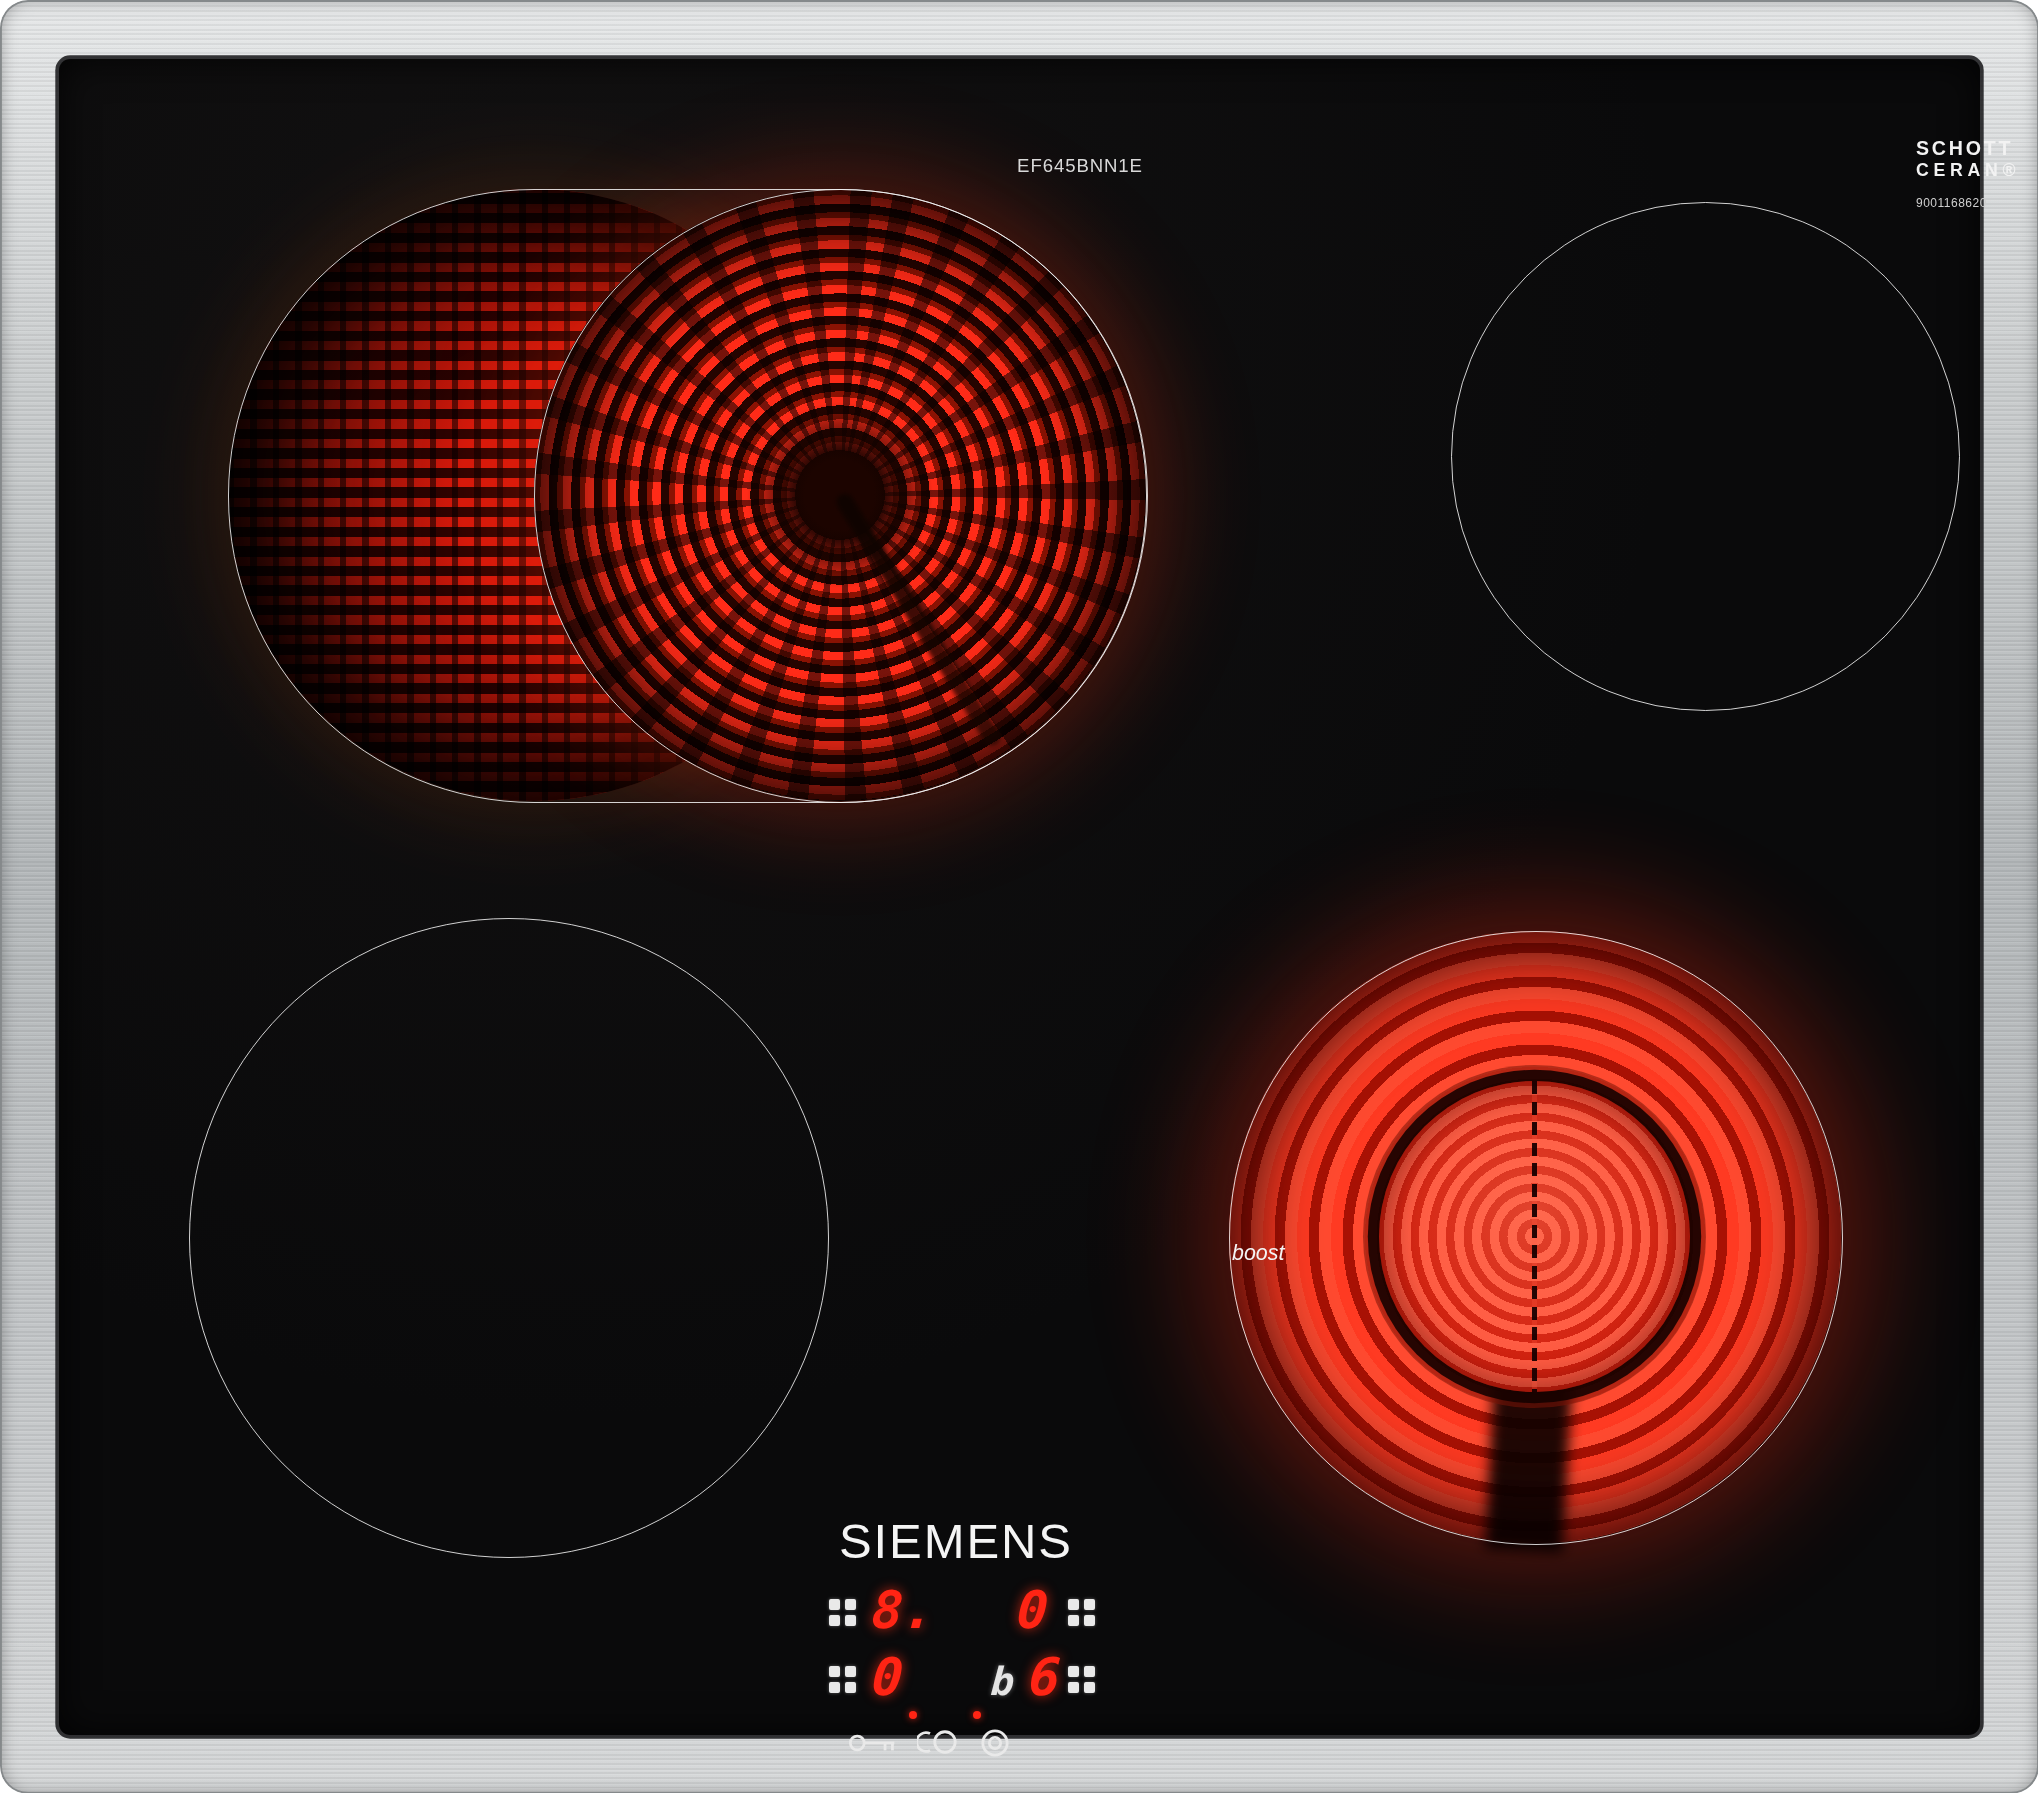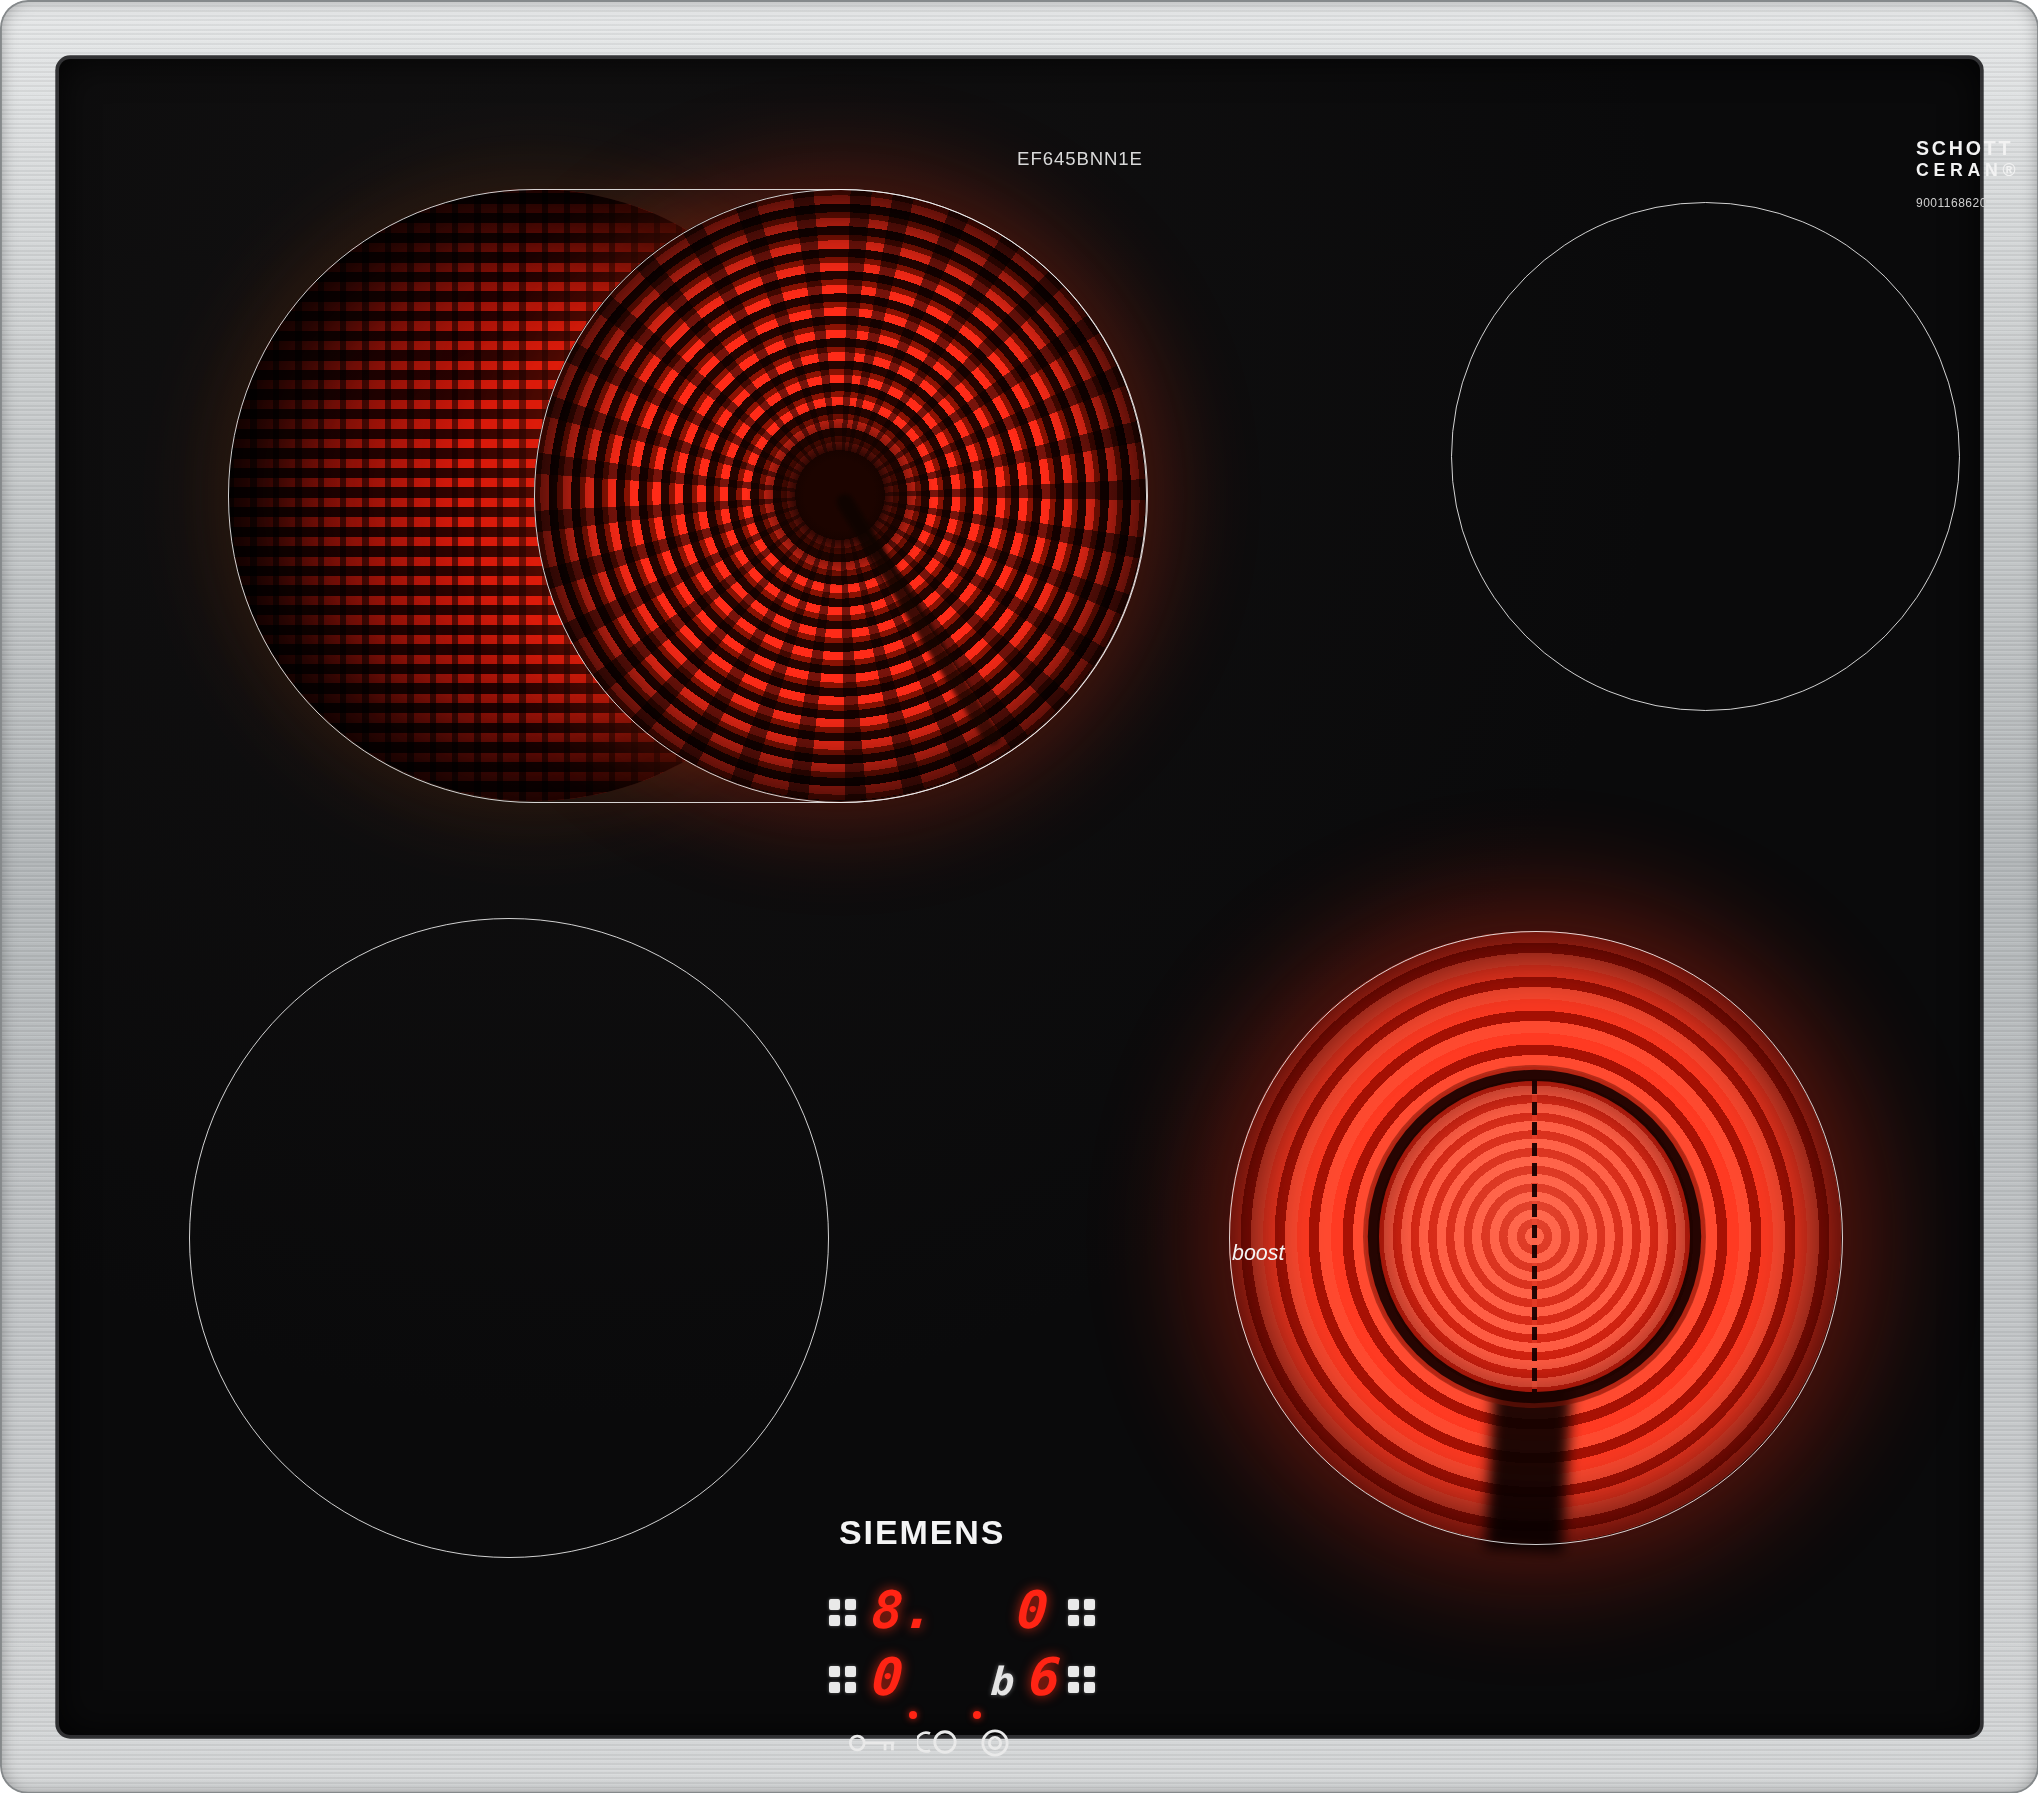--- a/index.html
+++ b/index.html
@@ -68,27 +68,27 @@
     background:
       radial-gradient(circle at 50% 42%, rgba(255,130,100,0.35), rgba(0,0,0,0) 62%),
       repeating-radial-gradient(circle at 50% 50%, #ff5b42 0 9.3px, #d32210 9.3px 17.7px),
       #e02010;
     box-shadow: 0 0 0 11.2px rgba(18,1,0,0.88), 0 0 0 16px rgba(120,20,8,0.55),
                 inset 0 0 32px 7.5px rgba(70,3,0,0.5);}
   .glow-fr-split{position:absolute;left:50%;top:0;width:5.6px;height:100%;margin-left:-2.8px;
     background:repeating-linear-gradient(180deg, rgba(25,0,0,0.95) 0 13px, rgba(255,90,65,0.25) 13px 20.5px);}
 
   
-  .model{left:928px;top:89px;width:186px;text-align:center;font-size:18.6px;color:#d9d9d9;
+  .model{left:928px;top:96px;width:186px;text-align:center;font-size:18.6px;color:#d9d9d9;
          letter-spacing:0.9px;z-index:7;}
   .schott{left:1857px;top:78px;width:140px;color:#f2f2f2;z-index:7;line-height:1.18;}
   .schott .l1{font-size:19.6px;font-weight:bold;letter-spacing:2.8px;}
   .schott .l2{font-size:17.7px;font-weight:bold;letter-spacing:4.7px;}
   .schott .serial{display:block;margin-top:15px;font-size:12px;letter-spacing:0.5px;color:#cfcfcf;font-weight:normal;}
-  .siemens{left:780px;top:1454px;font-size:34px;font-weight:bold;letter-spacing:1.9px;
+  .siemens{left:780px;top:1454px;font-size:49px;font-weight:normal;letter-spacing:1.9px;
            color:#f4f4f4;z-index:7;}
   .boost{left:1173px;top:1182px;font-size:21.4px;color:#f4f4f4;z-index:7;font-style:italic;}
 
   
   .seg{font-family:"DejaVu Sans Mono", monospace;font-style:italic;font-weight:bold;
        color:#ff2414;text-shadow:0 0 11.2px rgba(255,45,20,0.75);z-index:8;transform:skewX(-4deg);}
   .seg.big{font-size:52px;line-height:1;}
   .seg.white{color:#e4e4e4;text-shadow:0 0 5.6px rgba(255,255,255,0.35);font-size:39px;}
   .sq-cluster{width:28px;height:28px;display:grid;grid-template-columns:11.2px 11.2px;
       grid-template-rows:11.2px 11.2px;gap:4.7px;z-index:8;}

